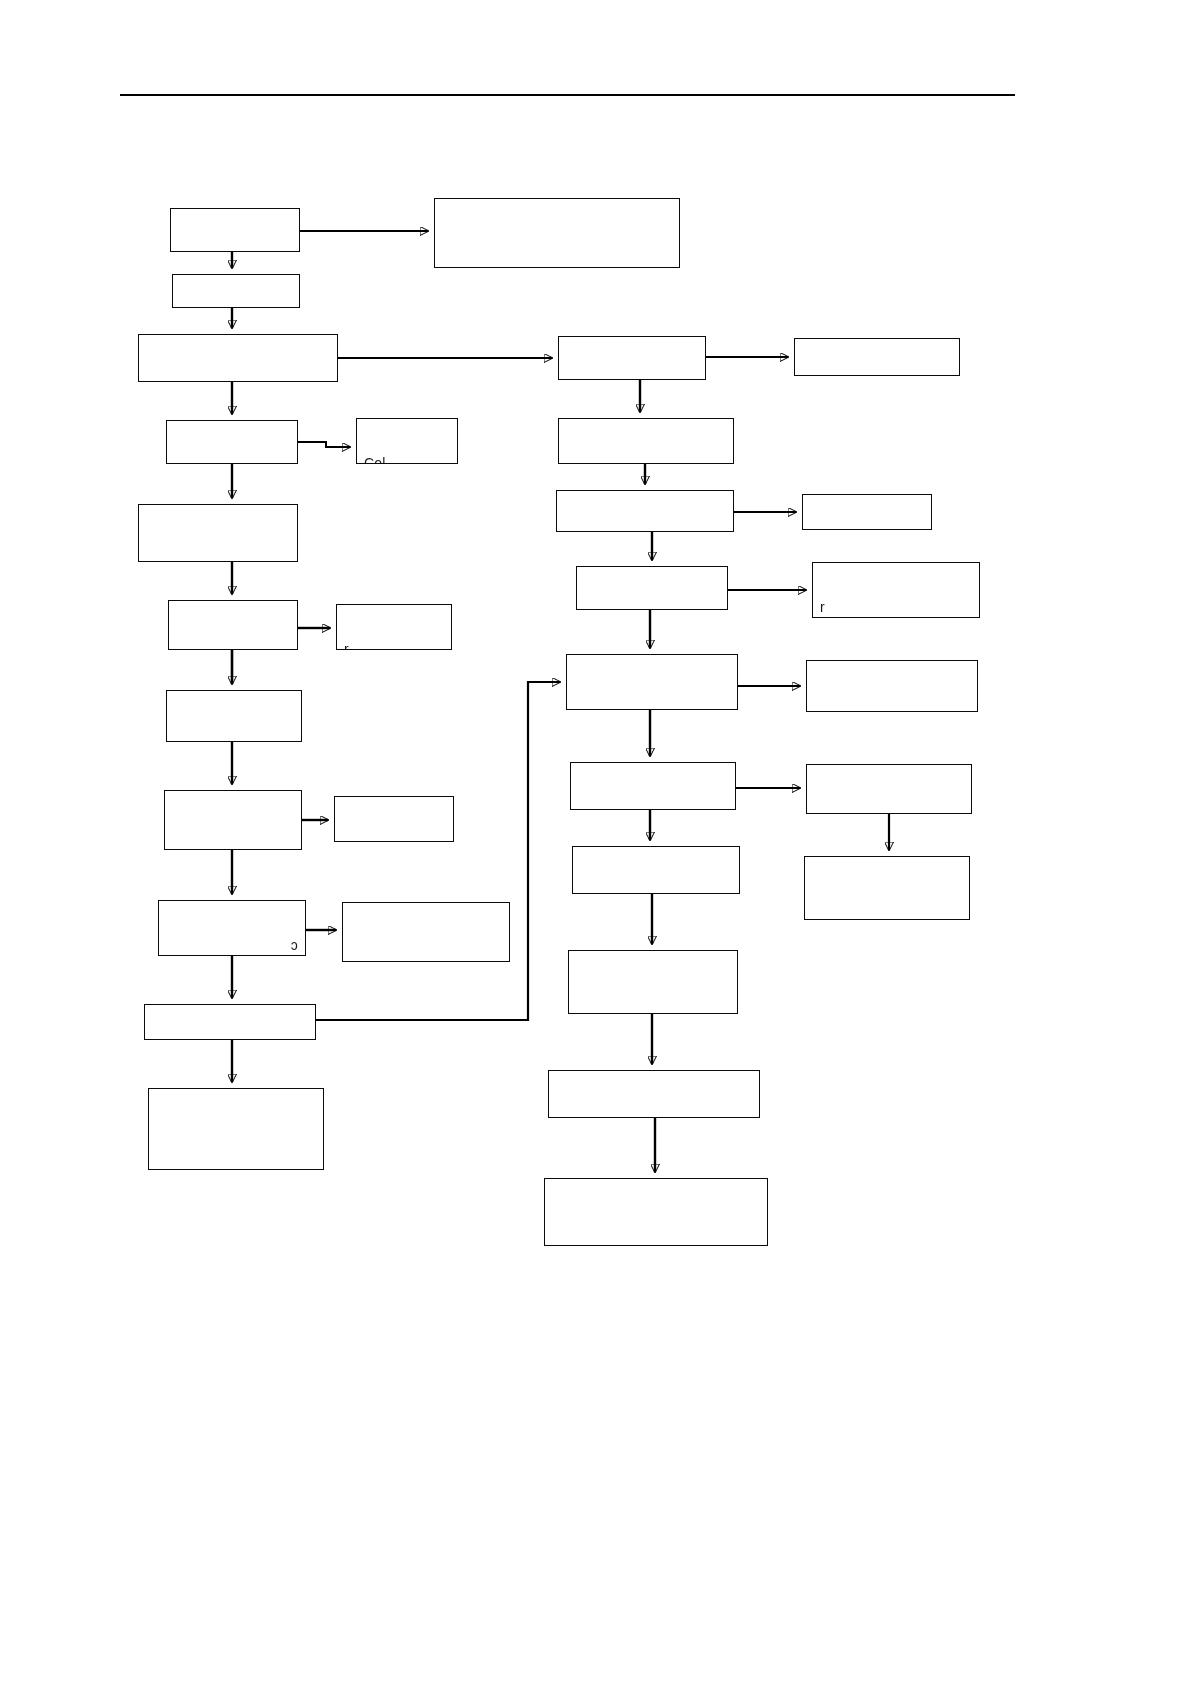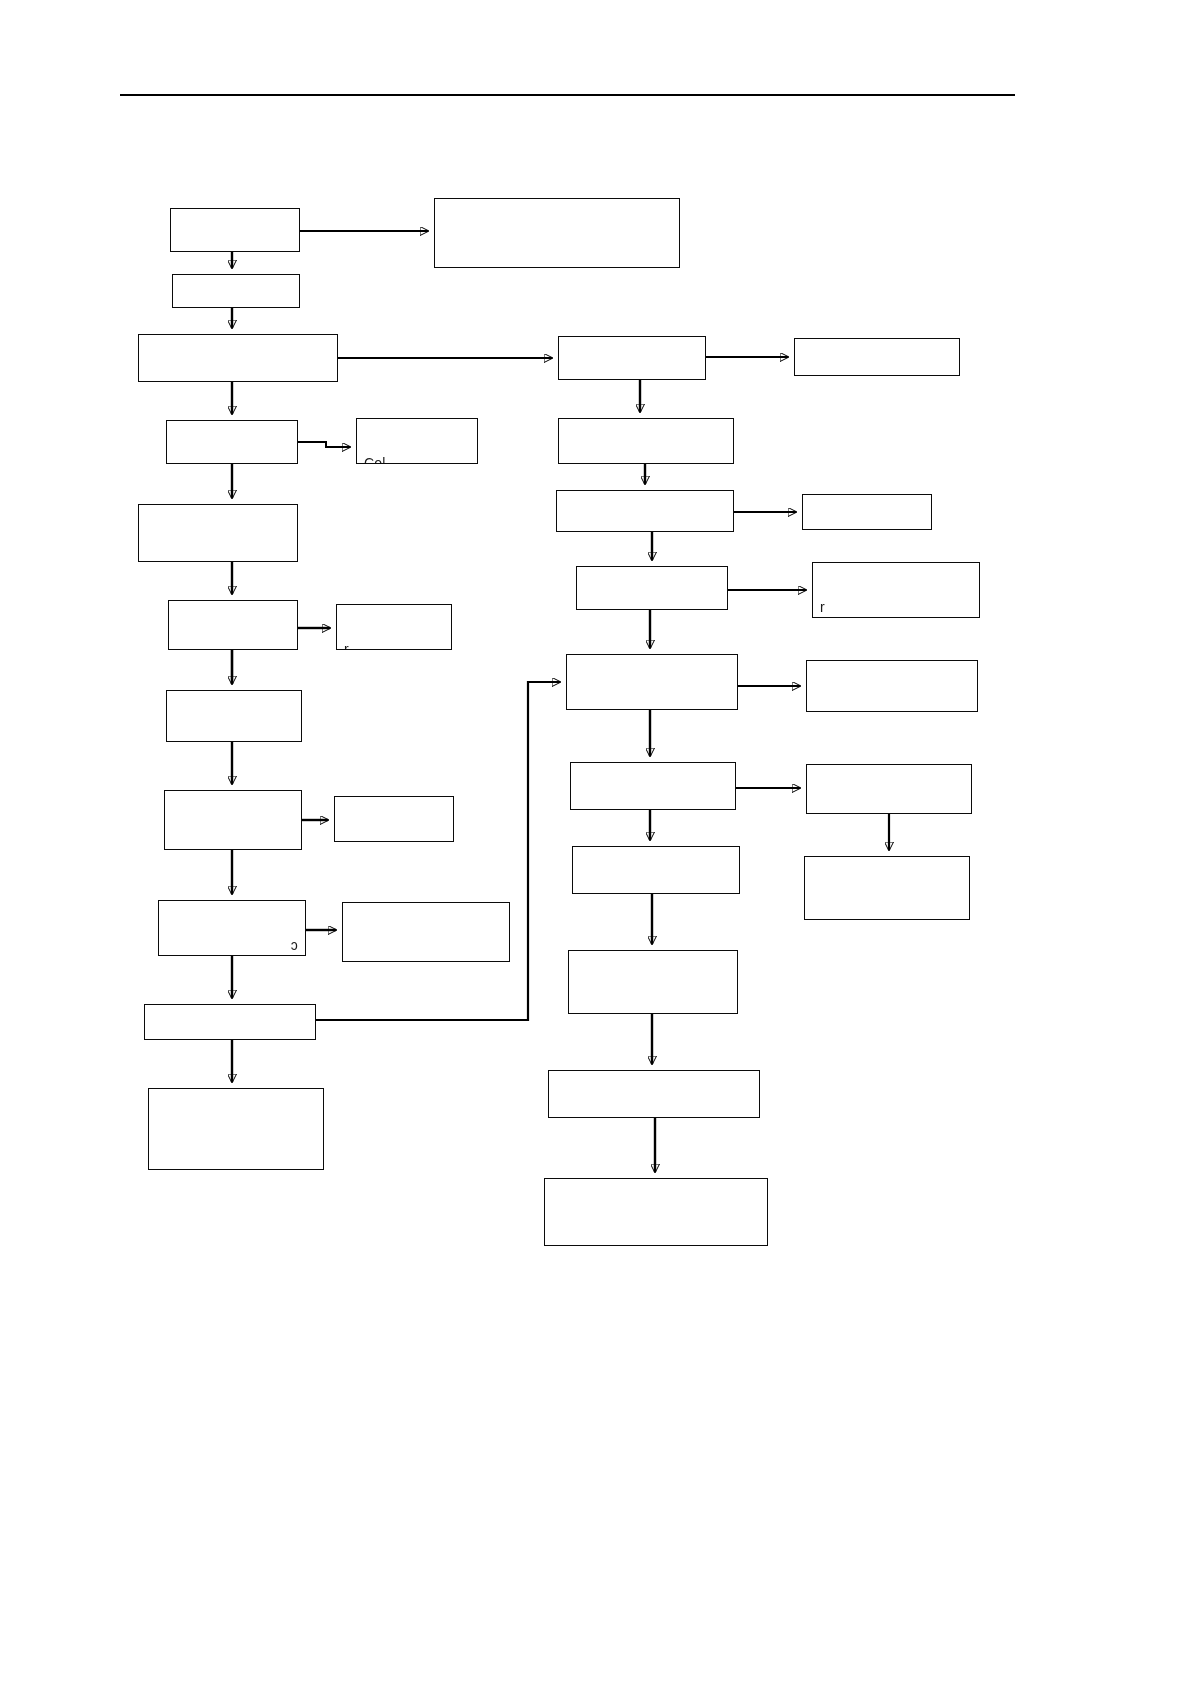--- a/index.html
+++ b/index.html
@@ -138,21 +138,21 @@
     </div>
     <div class="node" style="left:558px;top:336px;width:148px;height:44px;">
       <span class="txt"></span>
     </div>
     <div class="node thin" style="left:794px;top:338px;width:166px;height:38px;">
       <span class="txt"></span>
     </div>
     <div class="node" style="left:166px;top:420px;width:132px;height:44px;">
       <span class="txt"></span>
     </div>
-    <div class="node frag" style="left:356px;top:418px;width:122px;height:46px;">
+    <div class="node frag" style="left:356px;top:418px;width:102px;height:46px;">
       <span class="txt">Col</span>
     </div>
     <div class="node" style="left:558px;top:418px;width:176px;height:46px;">
       <span class="txt"></span>
     </div>
     <div class="node" style="left:138px;top:504px;width:160px;height:58px;">
       <span class="txt"></span>
     </div>
     <div class="node thin" style="left:556px;top:490px;width:178px;height:42px;">
       <span class="txt"></span>

